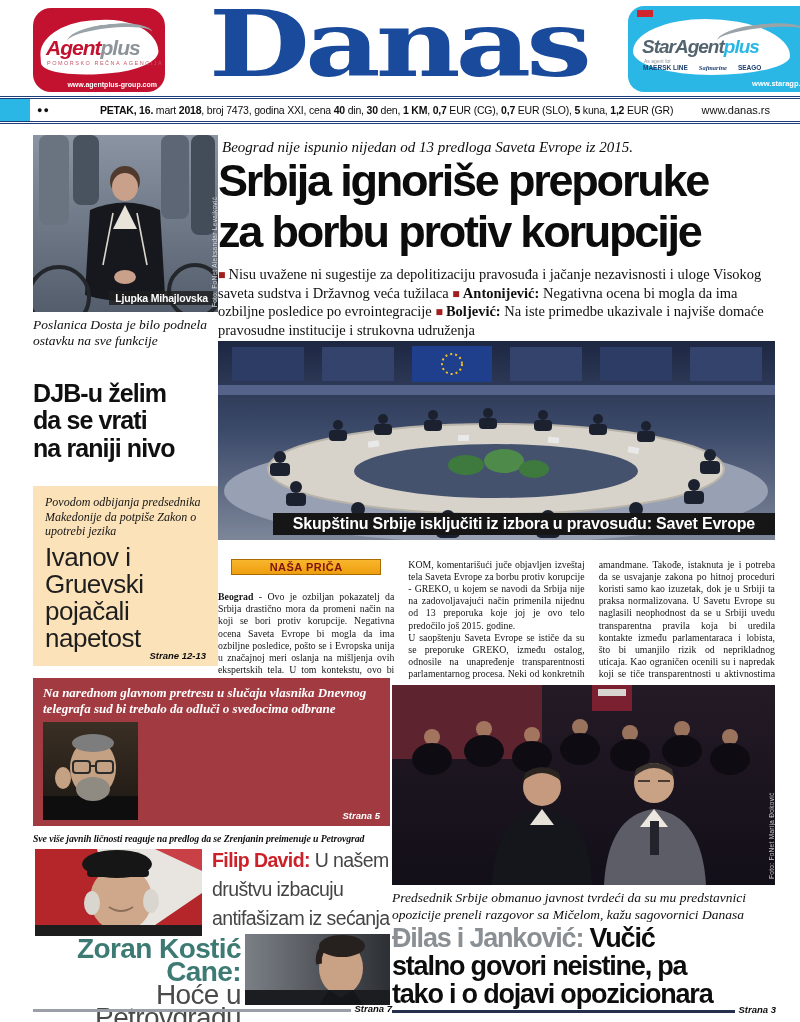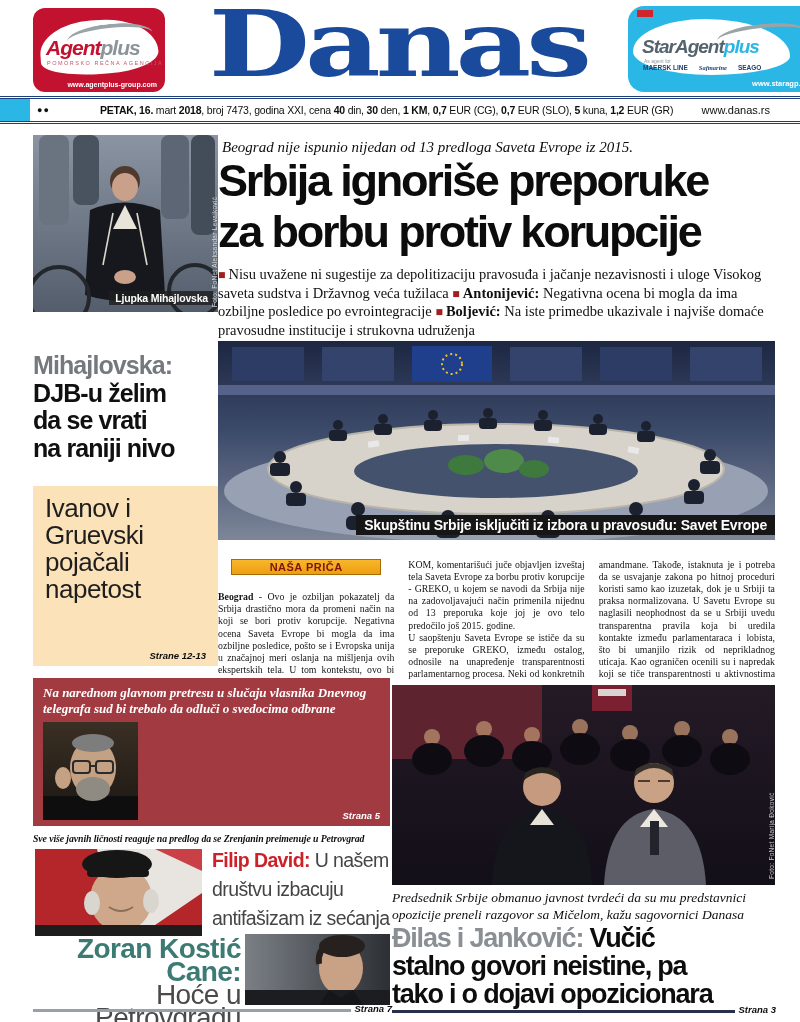--- a/index.html
+++ b/index.html
@@ -3,21 +3,21 @@
 <meta charset="utf-8">
 <style>
   html,body{margin:0;padding:0;background:#e8e8e8;}
   .page{position:relative;width:800px;height:1022px;margin:0 auto;background:#fff;
         font-family:"Liberation Sans",sans-serif;overflow:hidden;color:#111;}
   .abs{position:absolute;}
   .serif{font-family:"Liberation Serif",serif;}
   .sb{font-weight:bold;} .sq{color:#a11f1f;font-size:0.85em;}
 
   
-  .agent-box{left:33px;top:8px;width:132px;height:84px;background:#c3122f;border-radius:12px;overflow:hidden;}
+  .agent-box{left:33px;top:8px;width:132px;height:84px;background:#c3122f;border-radius:18px;overflow:hidden;}
   .agent-swoosh{position:absolute;left:7px;top:12px;width:118px;height:54px;background:#fff;
       border-radius:48% 52% 46% 54%/62% 70% 38% 30%;transform:rotate(-4deg);}
   .agent-arc{position:absolute;right:12px;top:16px;width:86px;height:22px;border-top:4px solid #9aa3a8;
       border-radius:50%;transform:rotate(-6deg);}
   .agent-name{position:absolute;top:28px;left:13px;font-style:italic;font-weight:bold;font-size:21px;
       color:#c3122f;letter-spacing:-1px;}
   .agent-name .plus{color:#8d9499;}
   .agent-tag{position:absolute;top:52px;left:14px;font-size:5.5px;color:#c4576a;letter-spacing:1.5px;}
   .agent-url{position:absolute;bottom:4px;right:8px;color:#fff;font-size:7px;font-weight:bold;}
 
@@ -48,21 +48,21 @@
   .date-text{margin-left:4px;font-size:10.5px;letter-spacing:-0.2px;white-space:nowrap;color:#0d0d0d;padding-left:46px;}
   .site{margin-left:auto;margin-right:30px;font-size:11px;color:#0d0d0d;}
 
   
   .lead-kicker{left:222px;top:139px;width:553px;font-style:italic;font-size:15px;color:#0d0d0d;}
   .lead-head{left:218px;top:155px;width:557px;font-weight:bold;font-size:45px;line-height:51px;
       letter-spacing:-2.2px;color:#0c0c0c;white-space:pre-line;}
   .lead-sub{left:218px;top:266px;width:557px;font-size:14.5px;line-height:17.5px;color:#101010;}
   .main-photo{left:218px;top:341px;width:557px;height:199px;overflow:hidden;}
   .photo-caption{position:absolute;right:0;bottom:5px;background:#161616;color:#fff;font-weight:bold;
-      font-size:14px;letter-spacing:-0.2px;padding:2px 8px;}
+      font-size:16px;letter-spacing:-0.2px;padding:2px 20px;}
 
   .article{left:218px;top:547px;width:557px;height:133px;display:flex;gap:14px;overflow:hidden;}
   .col{flex:1;font-family:"Liberation Serif",serif;font-size:9.8px;line-height:12.1px;
       text-align:justify;color:#141414;white-space:pre-line;}
   .story-tag{width:132px;margin:0 auto 4px auto;background:linear-gradient(#f8b62d,#ee9e0f);
       border:1px solid #a96a00;color:#7d1410;font-weight:bold;font-size:11px;text-align:center;
       padding:1px 8px;letter-spacing:0.5px;font-family:"Liberation Sans",sans-serif;white-space:normal;}
 
   
   .ljupka{left:33px;top:135px;width:185px;height:177px;overflow:hidden;}
@@ -74,21 +74,21 @@
       font-size:13.5px;line-height:16px;color:#0d0d0d;}
   .lj-head{left:33px;top:352px;width:190px;font-weight:bold;font-size:25px;line-height:27.5px;
       letter-spacing:-0.9px;color:#101010;white-space:pre-line;}
   .lj-head .gray{color:#75797e;}
   .page-ref{font-weight:bold;font-style:italic;font-size:9.5px;color:#0d0d0d;text-align:right;}
   .lj-ref{left:33px;top:463px;width:185px;margin-top:24px;}
 
   .peach{left:33px;top:486px;width:185px;height:180px;background:#fbe2b8;box-sizing:border-box;
       padding:9px 12px;overflow:hidden;}
   .peach-kicker{font-family:"Liberation Serif",serif;font-style:italic;font-size:12px;line-height:14.5px;color:#151515;}
-  .peach-head{font-size:26px;line-height:27px;font-weight:normal;color:#1e1e1e;
+  .peach-head{margin-top:5px;font-size:26px;line-height:27px;font-weight:normal;color:#1e1e1e;
       letter-spacing:-0.5px;white-space:pre-line;}
   .peach-ref{position:absolute;right:12px;bottom:5px;margin-left:22px;}
 
   
   .redbox{left:33px;top:678px;width:357px;height:148px;background:#a23b41;box-sizing:border-box;
       padding:7px 10px;color:#fff;overflow:hidden;}
   .red-kicker{font-family:"Liberation Serif",serif;font-weight:bold;font-style:italic;
       font-size:13px;line-height:16px;}
   .red-row{display:flex;gap:9px;margin-top:5px;flex-direction:column;}
   .red-photo{width:95px;height:98px;flex:none;overflow:hidden;}
@@ -265,27 +265,29 @@
       <polygon points="92,70 80,94 104,94" fill="#e8e4da"></polygon>
       <path d="M80 78 L70 130" stroke="#ddd8ce" stroke-width="1.6" fill="none"></path>
       <path d="M104 78 L114 130" stroke="#ddd8ce" stroke-width="1.6" fill="none"></path>
       <ellipse cx="92" cy="142" rx="11" ry="7" fill="#c9a089"></ellipse>
       <circle cx="26" cy="162" r="30" fill="none" stroke="#23262b" stroke-width="4"></circle>
       <circle cx="162" cy="156" r="26" fill="none" stroke="#23262b" stroke-width="4"></circle>
     </svg>
     <div class="photo-tag">Ljupka Mihajlovska</div>
     <div class="vcredit">Foto: FoNet Aleksandar Levajković</div>
   </div>
-  <div class="abs lj-head"><span class="gray">Mihajlovska:</span><span>
+  <div class="abs lj-kicker">Poslanica Dosta je bilo podnela ostavku na sve funkcije</div>
+  <div class="abs lj-head"><span>
 DJB-u želim
 da se vrati
 na raniji nivo</span></div>
   <div class="abs page-ref lj-ref">Strana 2</div>
 
   <div class="abs peach">
+    <div class="peach-kicker">Povodom odbijanja predsednika Makedonije da potpiše Zakon o upotrebi jezika</div>
     <div class="peach-head">Ivanov i
 Gruevski
 pojačali
 napetost</div>
     <div class="page-ref peach-ref">Strane 12-13</div>
   </div>
 
   <div class="abs redbox">
     <div class="red-kicker">Na narednom glavnom pretresu u slučaju vlasnika Dnevnog telegrafa sud bi trebalo da odluči o svedocima odbrane</div>
     <div class="red-row">

